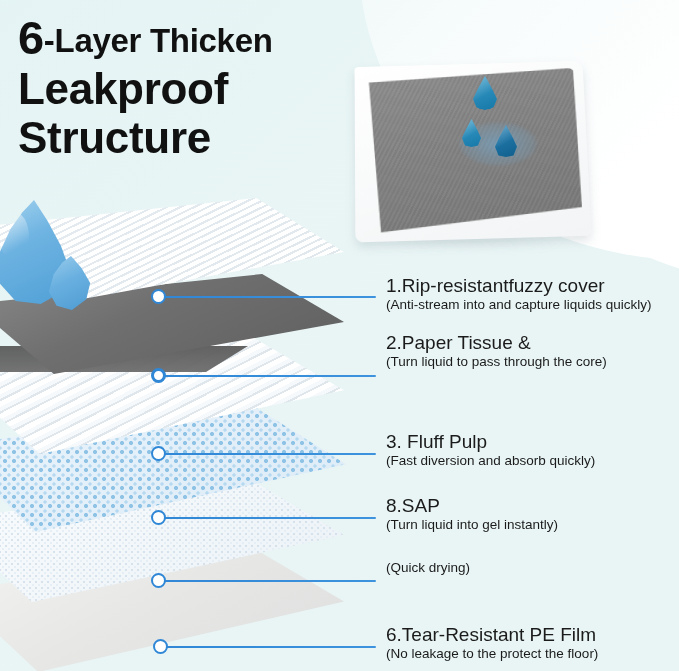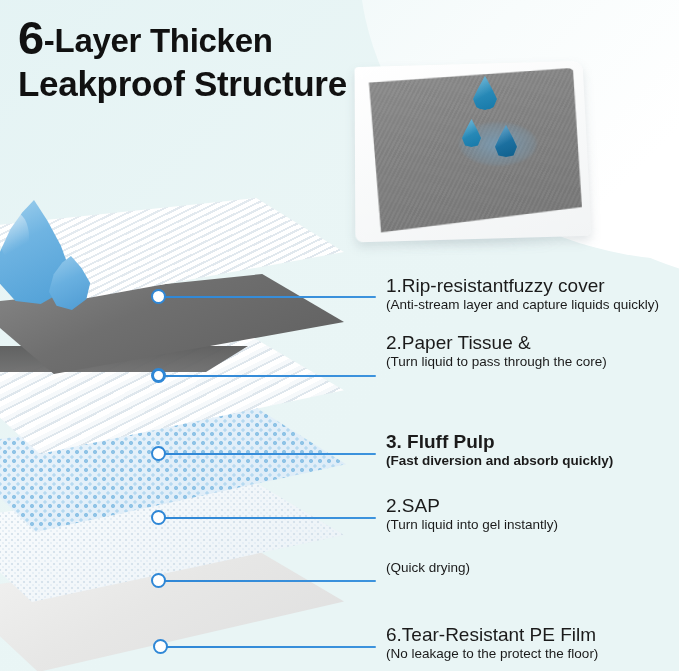--- a/index.html
+++ b/index.html
@@ -48,21 +48,21 @@
     width:400px;
     color:#111111;
     font-weight:bold;
     line-height:1.12;
     letter-spacing:-0.3px;
     z-index:40;
   }
   .title-line { display:block; white-space:nowrap; }
   .title-6 { font-size:47px; line-height:1; vertical-align:-2px; }
   .title-rest { font-size:33px; }
-  .title-line2 { font-size:35px; display:block; margin-top:3px; }
+  .title-line2 { font-size:44px; display:block; margin-top:3px; }
 
   
   .product {
     position:absolute;
     left:355px; top:62px;
     width:240px; height:190px;
     z-index:20;
   }
   .product-shadow {
     position:absolute;
@@ -302,35 +302,35 @@
     <div class="leader" style="left:153px; top:637px;">
       <div class="leader-line" style="width:213px;"></div>
       <div class="leader-dot"></div>
     </div>
   </div>
 
   <div class="labels">
 
     <div class="label-block" style="top:275px;">
       <div class="lab-main">1.Rip-resistantfuzzy cover</div>
-      <div class="lab-sub">(Anti-stream layer and capture liquids quickly)</div>
+      <div class="lab-sub">(Anti-stream into and capture liquids quickly)</div>
     </div>
 
     <div class="label-block" style="top:332px;">
       <div class="lab-main">2.Paper Tissue &amp;</div>
       <div class="lab-sub">(Turn liquid to pass through the core)</div>
     </div>
 
-    <div class="label-block" style="top:431px;font-weight:bold;">
+    <div class="label-block" style="top:431px;">
       <div class="lab-main">3. Fluff Pulp</div>
       <div class="lab-sub">(Fast diversion and absorb quickly)</div>
     </div>
 
     <div class="label-block" style="top:495px;">
-      <div class="lab-main">2.SAP</div>
+      <div class="lab-main">8.SAP</div>
       <div class="lab-sub">(Turn liquid into gel instantly)</div>
     </div>
 
     <div class="label-block" style="top:559px;">
       <div class="lab-sub">(Quick drying)</div>
     </div>
 
     <div class="label-block" style="top:624px;">
       <div class="lab-main">6.Tear-Resistant PE Film</div>
       <div class="lab-sub">(No leakage to the protect the floor)</div>

